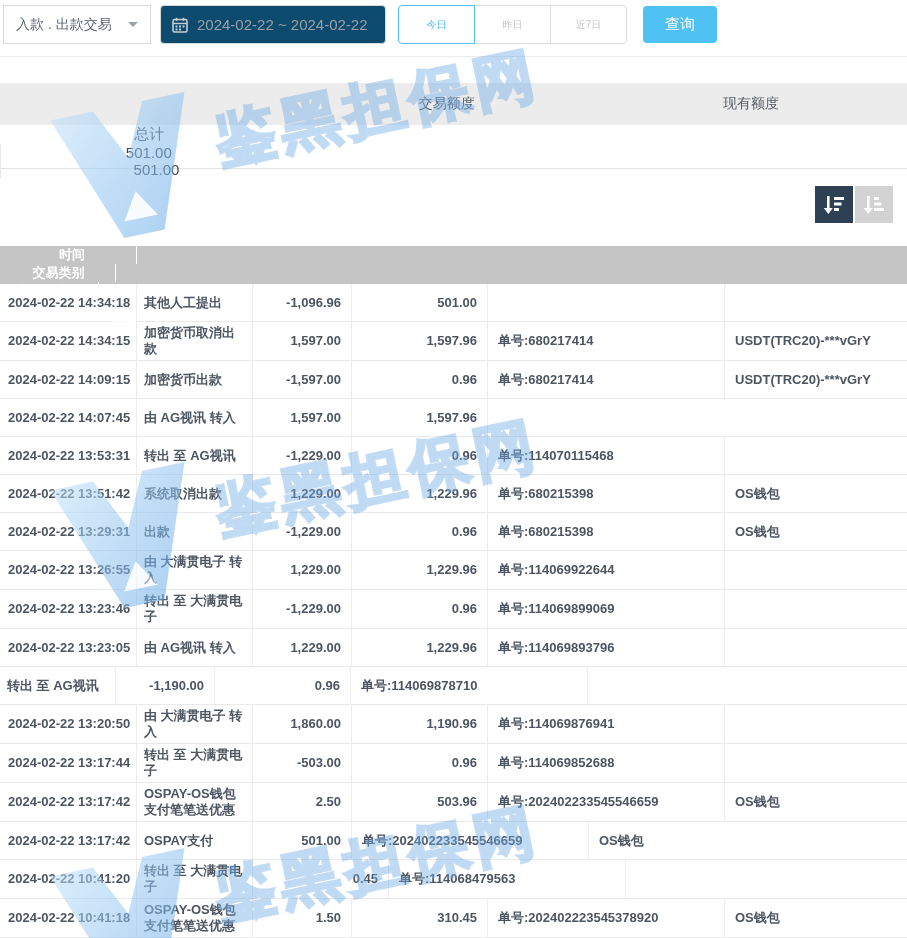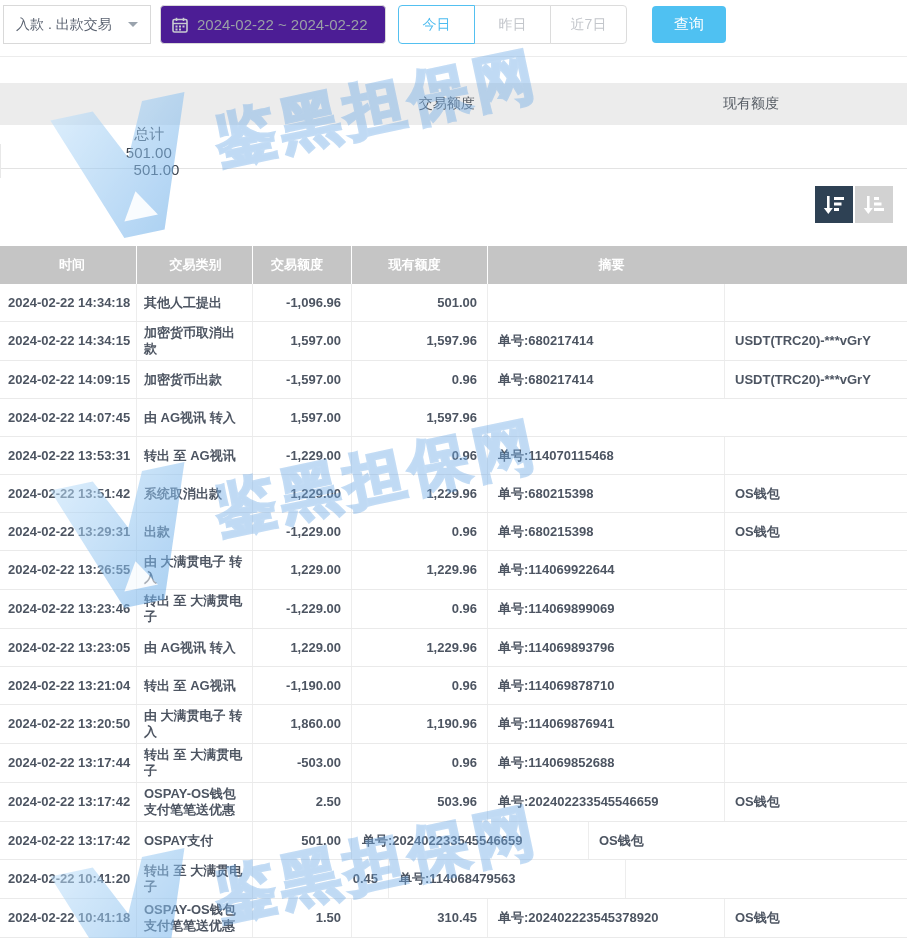--- a/index.html
+++ b/index.html
@@ -10,51 +10,51 @@
   
   .toolbar{display:flex;align-items:flex-start;padding:5px 0 0 3px;height:51px;border-bottom:1px solid #ececec;}
   .select-box{
     width:148px;height:39px;border:1px solid #d9d9d9;border-radius:0;box-sizing:border-box;
     display:flex;align-items:center;justify-content:space-between;padding:0 12px;
     color:#5a6270;font-size:14px;cursor:pointer;background:#fff;
   }
   .caret{width:0;height:0;border:5px solid transparent;border-top-color:#9aa3ad;margin-top:5px;}
   .date-box{
     margin-left:9px;width:226px;height:39px;border:1px solid #d9d9d9;border-radius:4px;box-sizing:border-box;
-    display:flex;align-items:center;gap:9px;padding:0 11px;color:#9aa0a6;font-size:15px;background:#4c1d95;cursor:pointer;
+    display:flex;align-items:center;gap:9px;padding:0 11px;color:#9aa0a6;font-size:15px;background:#0c4a6e;cursor:pointer;
   }
   .btn-group{display:flex;margin-left:12px;}
   .quick-btn{
     height:39px;min-width:77px;box-sizing:border-box;background:#fff;border:1px solid #dcdcdc;
-    color:#c3c6cb;font-size:14px;display:flex;align-items:center;justify-content:center;
+    color:#c3c6cb;font-size:10px;display:flex;align-items:center;justify-content:center;
     margin-left:-1px;padding:14px 18px;cursor:pointer;
   }
   .quick-btn:first-child{border-radius:4px 0 0 4px;margin-left:0;}
   .quick-btn:last-child{border-radius:0 4px 4px 0;}
   .quick-btn.active{border-color:#53c0f0;color:#4ebcf0;position:relative;z-index:1;}
   .search-btn{
-    margin-left:25px;margin-top:1px;width:74px;height:37px;background:#4fc1f2;border:none;border-radius:4px;
+    margin-left:16px;margin-top:1px;width:74px;height:37px;background:#4fc1f2;border:none;border-radius:4px;
     color:#fff;font-size:15px;display:flex;align-items:center;justify-content:center;cursor:pointer;
   }
   
   .summary{margin-top:26px;}
   .summary-header{display:flex;height:42px;background:#ececec;color:#555b63;font-size:14px;}
   .summary-header>div{display:flex;align-items:center;justify-content:center;}
   .summary-row{display:flex;height:43px;border-bottom:1px solid #e3e3e3;font-size:15px;color:#3c434d;flex-direction:column;}
   .summary-row>div{display:flex;align-items:center;justify-content:center;box-sizing:border-box;}
   .sc0{width:32.9%;} .sc1{width:32.7%;} .sc2{width:34.4%;}
   .summary-row .sc1,.summary-row .sc2{border-left:1px solid #e8e8e8;}
   
   .sort-bar{display:flex;justify-content:flex-end;padding-right:14px;margin-top:17px;}
   .sort-btn{width:38px;height:37px;border:none;display:flex;align-items:center;justify-content:center;cursor:pointer;padding:0;}
   .sort-btn.desc{background:#2e4154;}
   .sort-btn.asc{background:#d2d2d2;margin-left:2px;}
   
   .main-table{margin-top:23px;font-size:13px;}
-  .mt-header{display:flex;height:38px;background:#c5c5c5;color:#fff;font-weight:bold;}
+  .mt-header{display:flex;height:38px;background:#c5c5c5;color:#fff;font-weight:bold;flex-direction:column;}
   .mt-header>div{display:flex;align-items:center;justify-content:center;box-sizing:border-box;border-right:1px solid #fff;}
   .mt-header>div:last-child{border-right:none;}
   .mt-row{display:flex;min-height:37px;border-bottom:1px solid #eaeaea;align-items:stretch;font-weight:bold;}
   .mt-row .cell{display:flex;align-items:center;box-sizing:border-box;border-right:1px solid #ededed;line-height:16px;padding:3px 0;}
   .mt-row .cell:last-child{border-right:none;}
   .c0{width:137px;padding-left:8px !important;}
   .c1{width:116px;padding-left:7px !important;padding-right:5px !important;}
   .c2{width:99px;justify-content:flex-end;padding-right:10px !important;}
   .c3{width:136px;justify-content:flex-end;padding-right:10px !important;}
   .c4{width:237px;padding-left:10px !important;}
@@ -217,21 +217,20 @@
         </div>
         <div class="mt-row">
           <div class="cell c0">2024-02-22 13:23:05</div>
           <div class="cell c1">由 AG视讯 转入</div>
           <div class="cell c2">1,229.00</div>
           <div class="cell c3">1,229.96</div>
           <div class="cell c4">单号:114069893796</div>
           <div class="cell c5"></div>
         </div>
         <div class="mt-row">
-          <div class="cell c0">2024-02-22 13:21:04</div>
           <div class="cell c1">转出 至 AG视讯</div>
           <div class="cell c2">-1,190.00</div>
           <div class="cell c3">0.96</div>
           <div class="cell c4">单号:114069878710</div>
           <div class="cell c5"></div>
         </div>
         <div class="mt-row">
           <div class="cell c0">2024-02-22 13:20:50</div>
           <div class="cell c1">由 大满贯电子 转入</div>
           <div class="cell c2">1,860.00</div>

